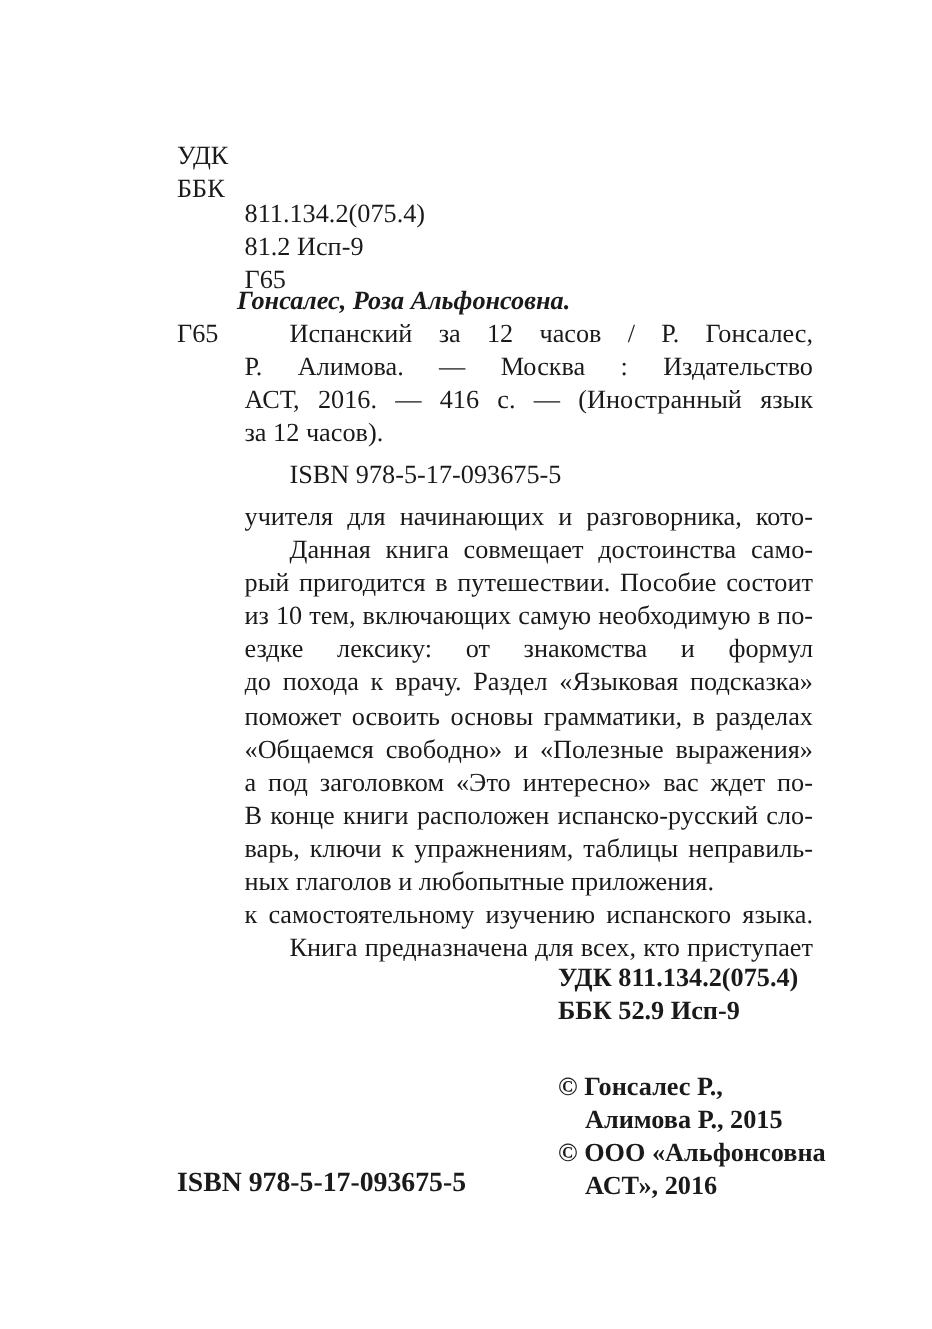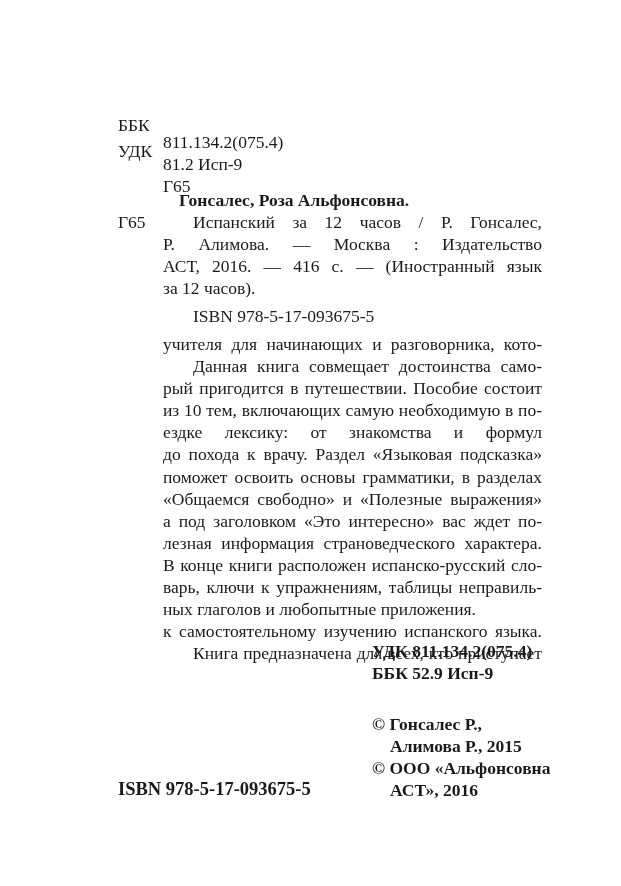--- a/index.html
+++ b/index.html
@@ -19,50 +19,49 @@
       text-align: justify; white-space: normal;
     }
     .line { display: block; text-align: justify; text-align-last: justify; height: 22.1px; overflow: hidden; }
     .line.last { text-align-last: left; }
     .ind { text-indent: 30px; }
   </style>
 </head>
 <body>
 
 <div class="codes t">
-  <span class="abs t lbl" style="top:92px;margin-top:48px;">УДК</span>
+  <span class="abs t lbl" style="top:92px;">УДК</span>
   <span class="abs t val" style="top:92px;">811.134.2(075.4)</span>
   <span class="abs t lbl" style="top:114px;">ББК</span>
   <span class="abs t val" style="top:114px;">81.2 Исп-9</span>
   <span class="abs t val" style="top:136px;">Г65</span>
 </div>
 
 <div>
-  <span class="abs t b" style="left:179px; top:189px;">Гонсалес, Роза Альфонсовна.</span>
+  <span class="abs t b" style="left:158px; top:189px;font-style:italic;">Гонсалес, Роза Альфонсовна.</span>
   <span class="abs t" style="left:118px; top:211px;">Г65</span>
   <div class="just" style="top:211px;">
     <span class="line ind">Испанский за 12 часов / Р. Гонсалес,</span>
     <span class="line">Р. Алимова. — Москва : Издательство</span>
     <span class="line">АСТ, 2016. — 416 с. — (Иностранный язык</span>
     <span class="line last">за 12 часов).</span>
   </div>
   <span class="abs t" style="left:193px; top:305px;">ISBN 978-5-17-093675-5</span>
 </div>
 
 <div class="just" style="top:333px;">
   <span class="line">учителя для начинающих и разговорника, кото-</span>
   <span class="line ind">Данная книга совмещает достоинства само-</span>
   <span class="line">рый пригодится в путешествии. Пособие состоит</span>
   <span class="line">из 10 тем, включающих самую необходимую в по-</span>
   <span class="line">ездке лексику: от знакомства и формул вежливости</span>
   <span class="line">до похода к врачу. Раздел «Языковая подсказка»</span>
   <span class="line">поможет освоить основы грамматики, в разделах</span>
   <span class="line">«Общаемся свободно» и «Полезные выражения»</span>
   <span class="line">а под заголовком «Это интересно» вас ждет по-</span>
-  <span class="line">лезная информация страноведческого характера.</span>
   <span class="line">В конце книги расположен испанско-русский сло-</span>
   <span class="line">варь, ключи к упражнениям, таблицы неправиль-</span>
   <span class="line last">ных глаголов и любопытные приложения.</span>
   <span class="line">к самостоятельному изучению испанского языка.</span>
   <span class="line ind">Книга предназначена для всех, кто приступает</span>
 </div>
 
 <div>
   <span class="abs t b" style="left:372px; top:640px;">УДК 811.134.2(075.4)</span>
   <span class="abs t b" style="left:372px; top:662px;">ББК 52.9 Исп-9</span>

